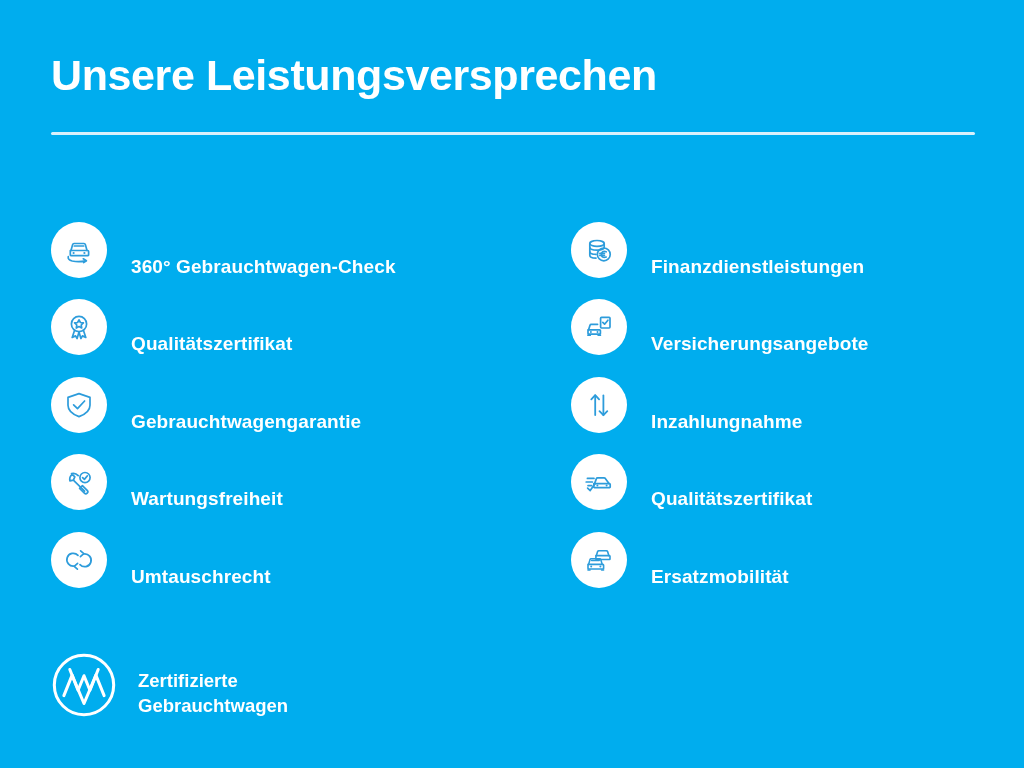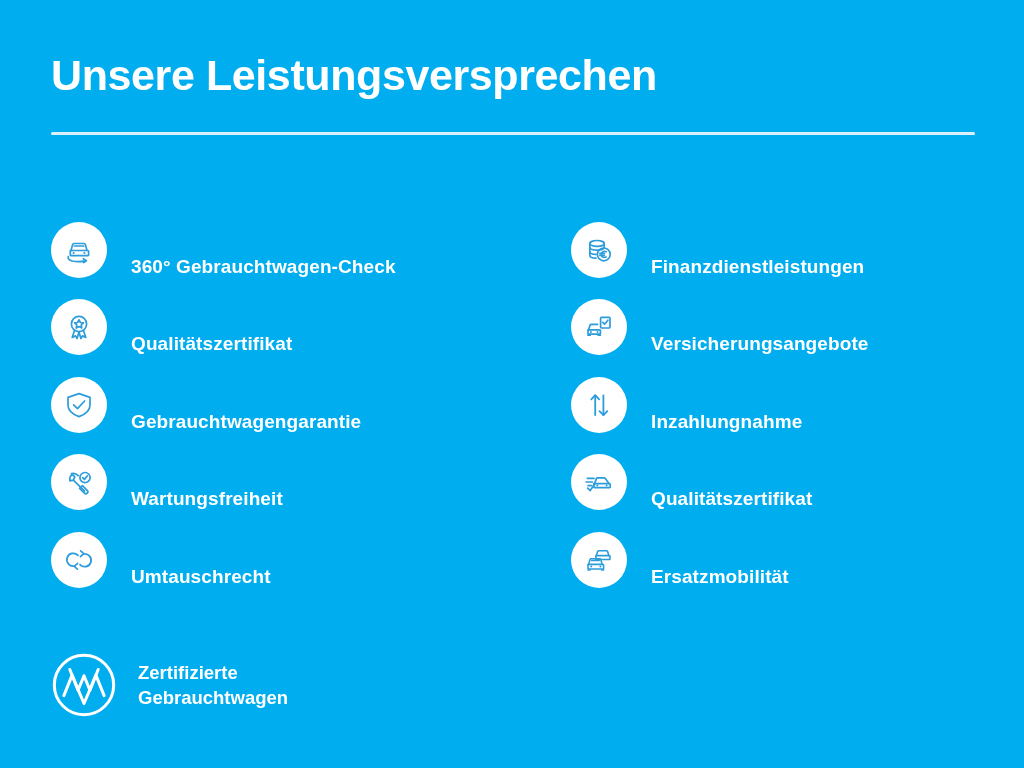--- a/index.html
+++ b/index.html
@@ -89,21 +89,21 @@
     letter-spacing: 0.1px;
     white-space: nowrap;
   }
 
   
   .brand {
     position: absolute;
     left: 51px;
     top: 652px;
     display: flex;
-    align-items: center;
+    align-items: flex-end;
   }
   .brand-logo {
     width: 66px;
     height: 66px;
     flex: 0 0 auto;
   }
   .brand-text {
     margin-left: 21px;
     color: #ffffff;
     font-weight: bold;

